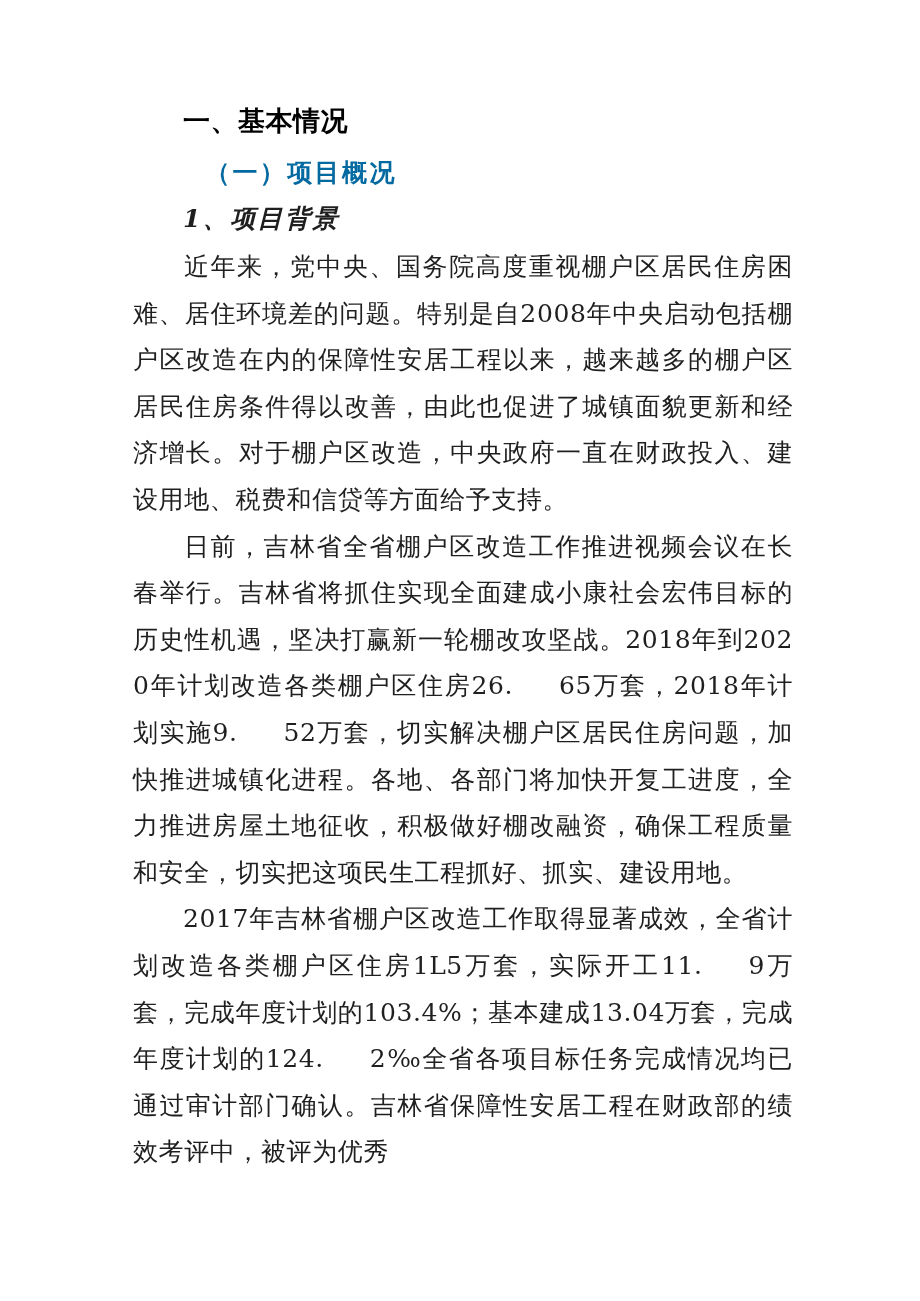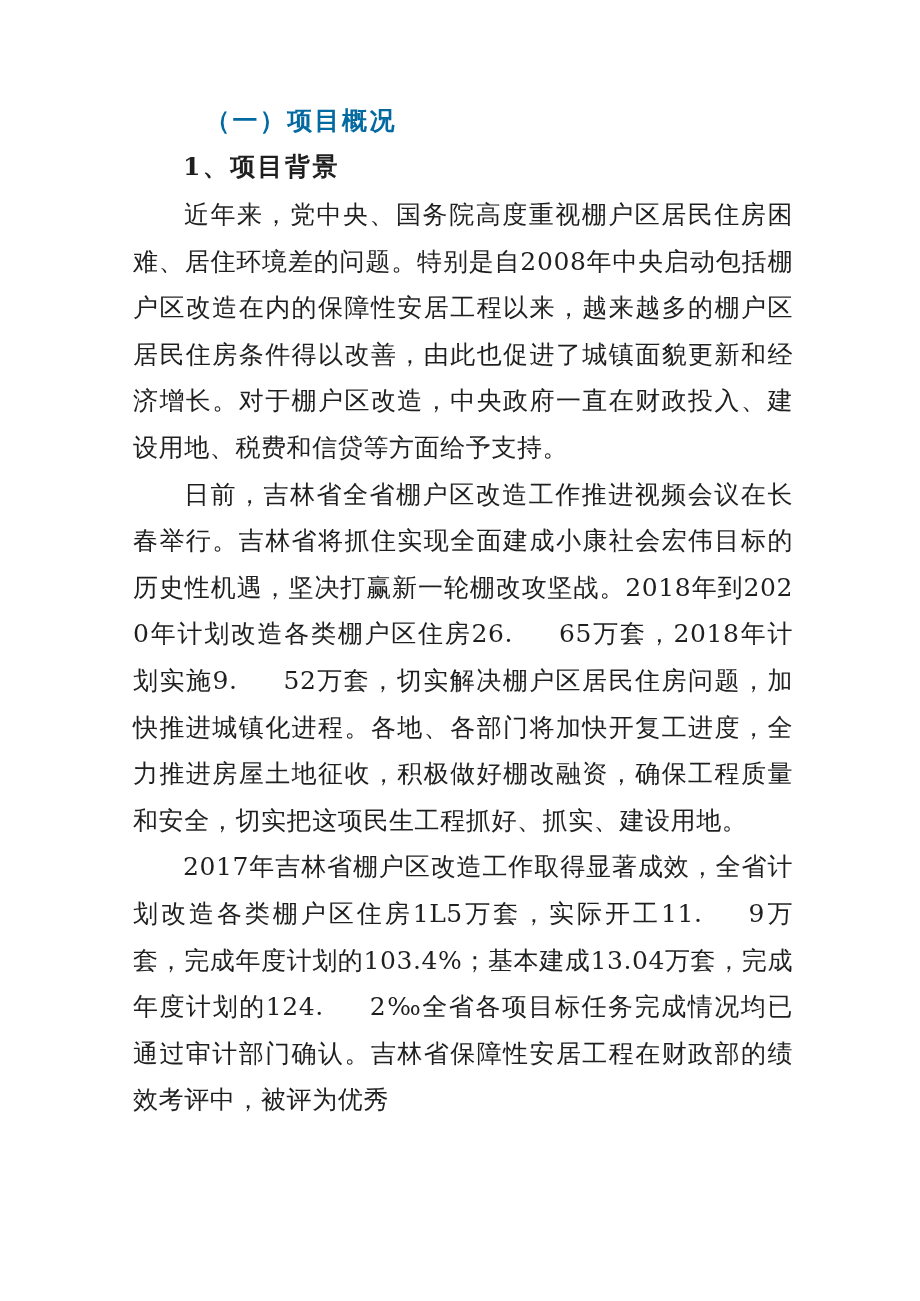--- a/index.html
+++ b/index.html
@@ -51,20 +51,21 @@
 
   
   .h-num {
     font-size: 25px;
     line-height: 46px;
     letter-spacing: 2.4px;
     padding-left: 50px;
     margin: 0 0 2px 0;
     white-space: pre;
     color: #1f1f1f;
+    font-style: italic;
   }
 
   
   .para {
     font-size: 25px;
     line-height: 46.6px;
     letter-spacing: 0.6px;
     margin: 0;
     text-align: justify;
     text-justify: inter-character;
@@ -87,20 +88,21 @@
     display: inline-block;
     width: 50px;
   }
 </style>
 </head>
 <body>
 
 <div class="page">
   <div class="body-block">
 
+    <h1 class="h-section">一、基本情况</h1>
 
     <h2 class="h-sub">（一）项目概况</h2>
 
     <h3 class="h-num">1、项目背景</h3>
 
     <div id="paragraphs">
         <p class="para"><span class="indent"></span><span>近年来，党中央、国务院高度重视棚户区居民住房困难、居住环境差的问题。特别是自2008年中央启动包括棚户区改造在内的保障性安居工程以来，越来越多的棚户区居民住房条件得以改善，由此也促进了城镇面貌更新和经济增长。对于棚户区改造，中央政府一直在财政投入、建设用地、税费和信贷等方面给予支持。</span></p>
         <p class="para"><span class="indent"></span><span>日前，吉林省全省棚户区改造工作推进视频会议在长春举行。吉林省将抓住实现全面建成小康社会宏伟目标的历史性机遇，坚决打赢新一轮棚改攻坚战。2018年到2020年计划改造各类棚户区住房26.</span><span class="gap"></span><span>65万套，2018年计划实施9.</span><span class="gap"></span><span>52万套，切实解决棚户区居民住房问题，加快推进城镇化进程。各地、各部门将加快开复工进度，全力推进房屋土地征收，积极做好棚改融资，确保工程质量和安全，切实把这项民生工程抓好、抓实、建设用地。</span></p>
         <p class="para"><span class="indent"></span><span>2017年吉林省棚户区改造工作取得显著成效，全省计划改造各类棚户区住房1L5万套，实际开工11.</span><span class="gap"></span><span>9万套，完成年度计划的103.4%；基本建成13.04万套，完成年度计划的124.</span><span class="gap"></span><span>2‰全省各项目标任务完成情况均已通过审计部门确认。吉林省保障性安居工程在财政部的绩效考评中，被评为优秀</span></p>
       </div>

